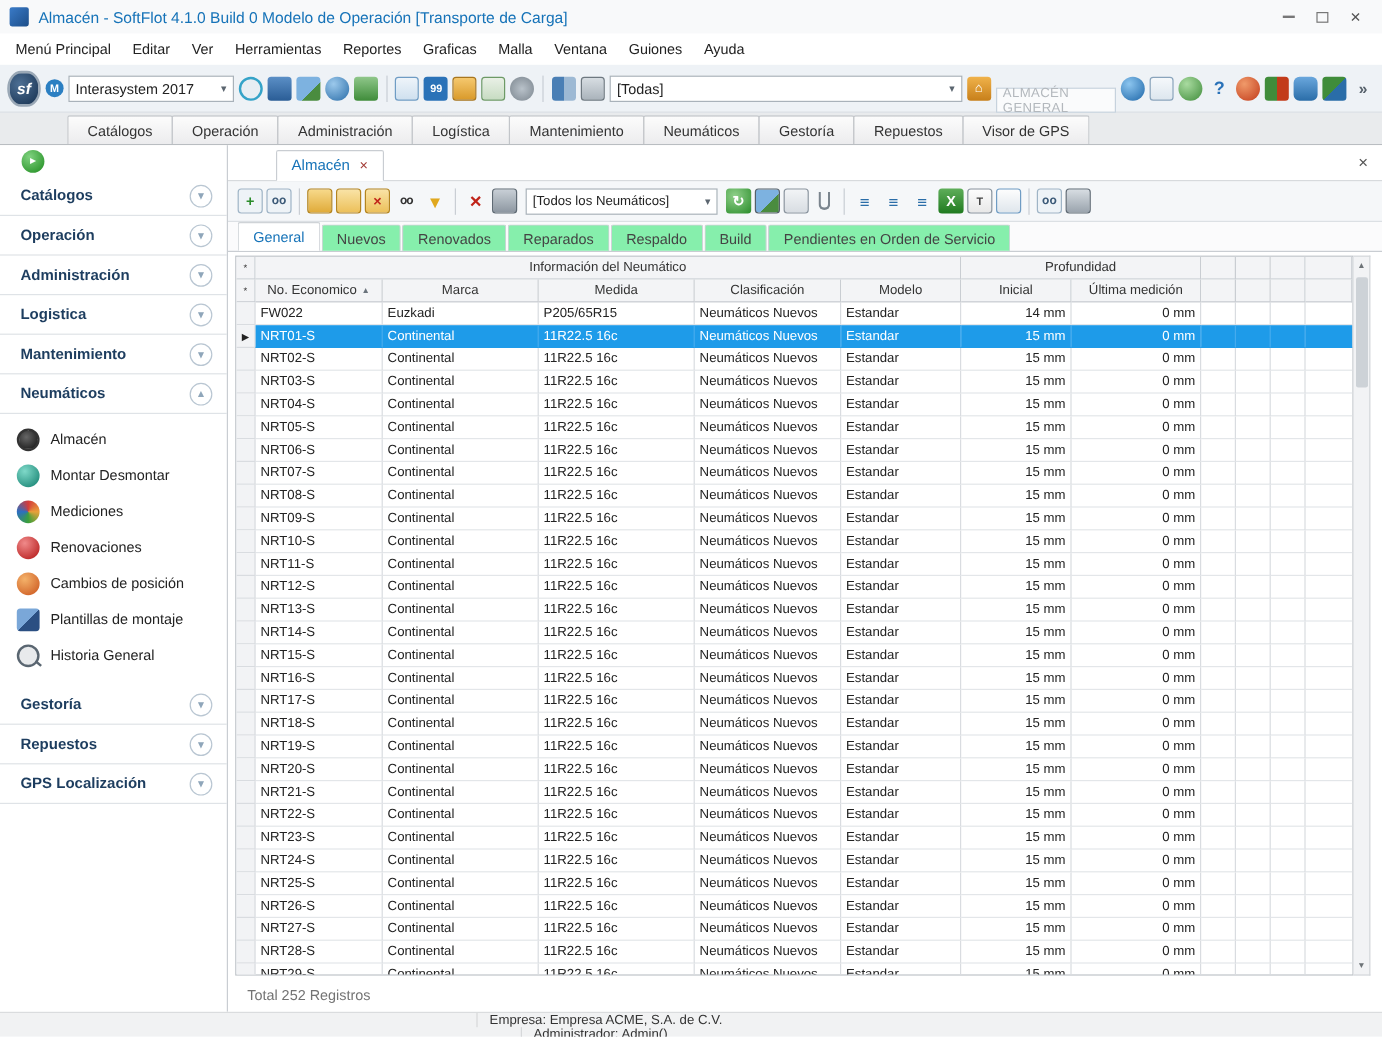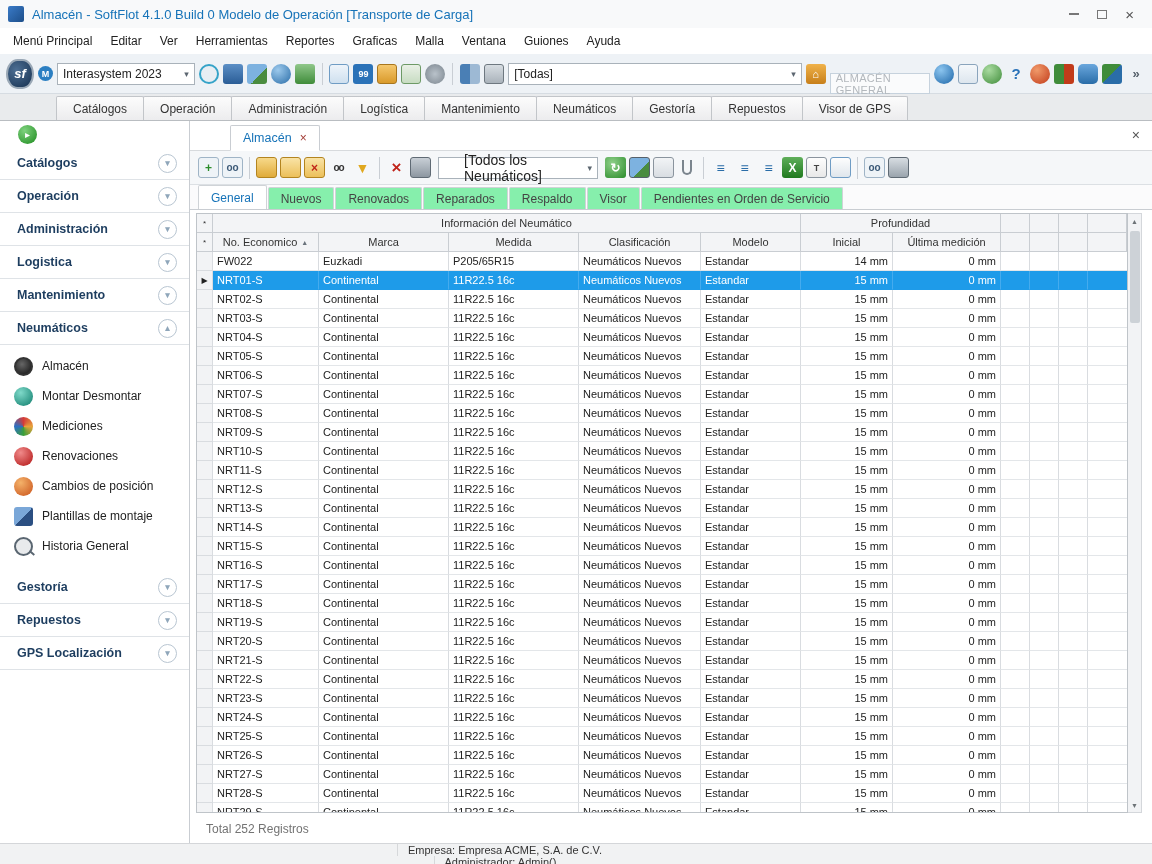--- a/index.html
+++ b/index.html
@@ -155,21 +155,21 @@
   <span class="menu-item">Malla</span>
   <span class="menu-item">Ventana</span>
   <span class="menu-item">Guiones</span>
   <span class="menu-item">Ayuda</span>
 </div>
 
 <div class="toolbar">
   <div class="logo">sf</div>
   <div class="tbicon round" style="background:#2b7fc2;width:15px;height:15px;font-size:9px;">M</div>
   <div class="combo combo-company">
-    <span>Interasystem 2023</span>
+    <span>Interasystem 2017</span>
     <span class="arrow">▾</span>
   </div>
   <div class="tbicon round" style="background:#e8eef3;border:2px solid #35a3c8;color:#35a3c8;"></div>
   <div class="tbicon" style="background:linear-gradient(#5b8fc6,#2a5d96);"></div>
   <div class="tbicon" style="background:linear-gradient(135deg,#7db2e0 60%,#4a8c3f 60%);"></div>
   <div class="tbicon round" style="background:radial-gradient(circle at 35% 30%,#9cc9ec,#2a6da8);"></div>
   <div class="tbicon" style="background:linear-gradient(#8fc78a,#3f8c3a);"></div>
   <div class="vsep"></div>
   <div class="tbicon" style="background:linear-gradient(#eef4fa,#cfe0ef);border:1px solid #6f9cc4;color:#2a5d96;"></div>
   <div class="tbicon" style="background:#2a72b8;font-size:9px;">99</div>
@@ -301,21 +301,21 @@
       <div class="vsep"></div>
       <div class="cticon" style="background:linear-gradient(#f7d98a,#e0ab3a);border:1px solid #b3841f;"></div>
       <div class="cticon" style="background:linear-gradient(#f9e3a6,#ecc05a);border:1px solid #b3841f;"></div>
       <div class="cticon" style="background:linear-gradient(#f9e3a6,#ecc05a);border:1px solid #b3841f;color:#c0241a;">×</div>
       <div class="cticon" style="background:none;color:#333;font-size:10px;letter-spacing:-1px;">oo</div>
       <div class="cticon" style="background:none;color:#e0a81f;font-size:14px;">▼</div>
       <div class="vsep"></div>
       <div class="cticon" style="background:none;color:#c0241a;font-size:17px;">×</div>
       <div class="cticon" style="background:linear-gradient(#c8cfd6,#8d97a1);border:1px solid #5f6a74;"></div>
       <div class="combo combo-tires">
-        <span style="font-size:14px;margin-left:20px;">[Todos los Neumáticos]</span>
+        <span style="font-size:11px;">[Todos los Neumáticos]</span>
         <span class="arrow">▾</span>
       </div>
       <div class="cticon round" style="background:radial-gradient(circle at 35% 30%,#8fd08a,#2a8c2a);color:#fff;">↻</div>
       <div class="cticon" style="background:linear-gradient(135deg,#7db2e0 60%,#4a8c3f 60%);border:1px solid #55606a;"></div>
       <div class="cticon" style="background:linear-gradient(#f2f4f6,#d8dde2);border:1px solid #8a949e;"></div>
       <div class="cticon" style="background:none;border:2px solid #7b858e;border-top:none;border-radius:0 0 6px 6px;width:10px;height:15px;margin:0 5px;"></div>
       <div class="vsep"></div>
       <div class="cticon" style="background:none;color:#2a6da8;font-size:14px;">≡</div>
       <div class="cticon" style="background:none;color:#2a6da8;font-size:14px;">≡</div>
       <div class="cticon" style="background:none;color:#2a6da8;font-size:14px;">≡</div>
@@ -326,21 +326,21 @@
       <div class="cticon" style="background:#eef3f7;border:1px solid #9fb4c6;color:#3c5a78;font-size:10px;">oo</div>
       <div class="cticon" style="background:linear-gradient(#d7dde2,#9aa4ad);border:1px solid #5f6a74;"></div>
     </div>
 
     <div class="subtabs">
       <div class="subtab active">General</div>
       <div class="subtab">Nuevos</div>
       <div class="subtab">Renovados</div>
       <div class="subtab">Reparados</div>
       <div class="subtab">Respaldo</div>
-      <div class="subtab">Visor</div>
+      <div class="subtab">Build</div>
       <div class="subtab">Pendientes en Orden de Servicio</div>
     </div>
 
     <div class="grid-area">
       <div class="grid">
         <div class="grow ghead">
           <div class="cell ind">*</div>
           <div class="cell ginfo">Información del Neumático</div>
           <div class="cell gprof">Profundidad</div>
           <div class="cell blank"></div>

